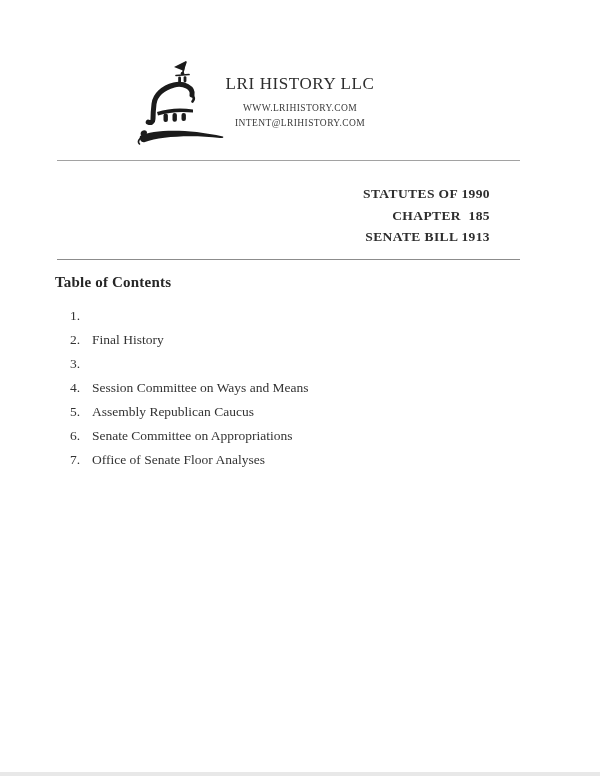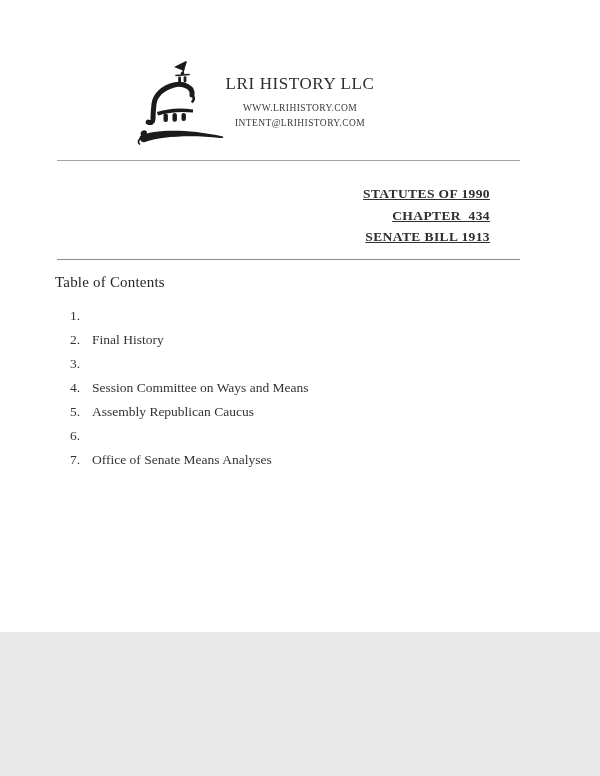--- a/index.html
+++ b/index.html
@@ -1,18 +1,18 @@
 <!DOCTYPE html>
 <html><head>
 <meta charset="utf-8">
 <style>
   html,body{margin:0;padding:0;background:#e8e8e8;}
   .page{
     position:relative;
-    width:600px;height:632px;
+    width:600px;height:772px;
     margin:0 auto;
     background:#ffffff;
     font-family:"Liberation Serif","DejaVu Serif",serif;
     color:#343434;
     overflow:hidden;
   }
   
   .logo{
     position:absolute;left:136px;top:58px;width:92px;height:88px;
   }
@@ -35,25 +35,25 @@
   }
   .rule-top{top:160px;border-top-color:#a2a2a2;}
   .rule-bottom{top:259px;border-top-color:#8c8c8c;}
   
   .reference{
     position:absolute;top:183px;right:110px;
     text-align:right;
     font-weight:bold;font-size:13.5px;line-height:21.5px;
     letter-spacing:.4px;color:#2e2e2e;
   }
-  .ref-line{white-space:pre;text-decoration:underline;}
+  .ref-line{white-space:pre;}
   
   .toc-heading{
     position:absolute;top:274px;left:55px;
-    font-weight:normal;font-size:15px;letter-spacing:.2px;color:#262626;
+    font-weight:bold;font-size:15px;letter-spacing:.2px;color:#262626;
   }
   .toc-list{
     position:absolute;top:306px;left:68px;width:460px;
   }
   .toc-item{
     display:flex;
     height:24px;line-height:19px;
     font-size:13.5px;color:#333333;
   }
   .toc-num{
@@ -101,21 +101,21 @@
     <div class="company-name">LRI HISTORY LLC</div>
     <div class="contact-line">WWW.LRIHISTORY.COM</div>
     <div class="contact-line">INTENT@LRIHISTORY.COM</div>
   </div>
 
   <div class="rule rule-top"></div>
   <div class="rule rule-bottom"></div>
 
   <div class="reference">
     <div class="ref-line">STATUTES OF 1990</div>
-    <div class="ref-line">CHAPTER  434</div>
+    <div class="ref-line">CHAPTER  185</div>
     <div class="ref-line">SENATE BILL 1913</div>
   </div>
 
   <div class="toc-heading">Table of Contents</div>
 
   <div class="toc-list">
     <div class="toc-item">
       <span class="toc-num">1.</span>
     </div>
     <div class="toc-item">
@@ -128,20 +128,21 @@
     <div class="toc-item">
       <span class="toc-num">4.</span>
       <span class="toc-label">Session Committee on Ways and Means</span>
     </div>
     <div class="toc-item">
       <span class="toc-num">5.</span>
       <span class="toc-label">Assembly Republican Caucus</span>
     </div>
     <div class="toc-item">
       <span class="toc-num">6.</span>
+      <span class="toc-label">Senate Committee on Appropriations</span>
     </div>
     <div class="toc-item">
       <span class="toc-num">7.</span>
-      <span class="toc-label">Office of Senate Means Analyses</span>
+      <span class="toc-label">Office of Senate Floor Analyses</span>
     </div>
   </div>
 
 </div>
 
 </body></html>

